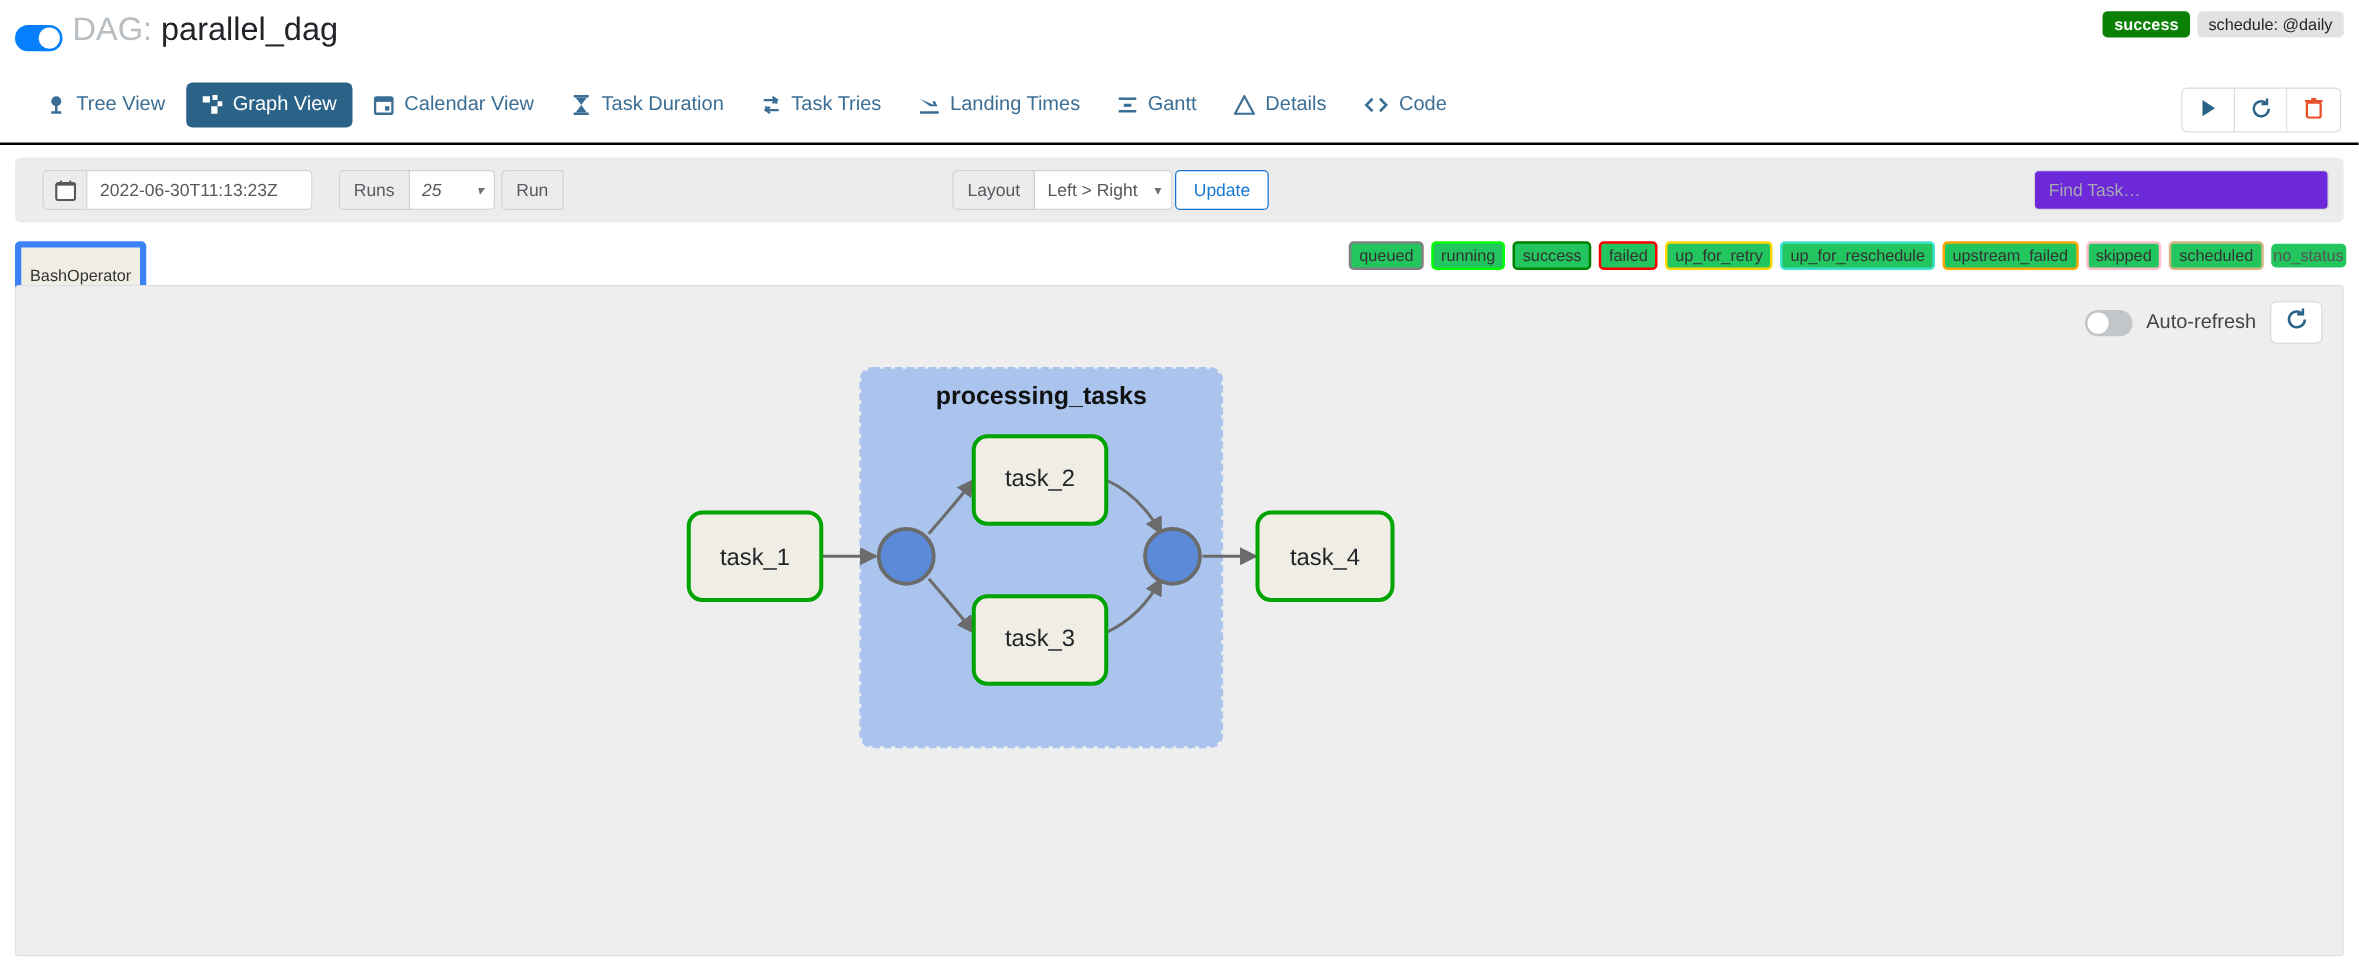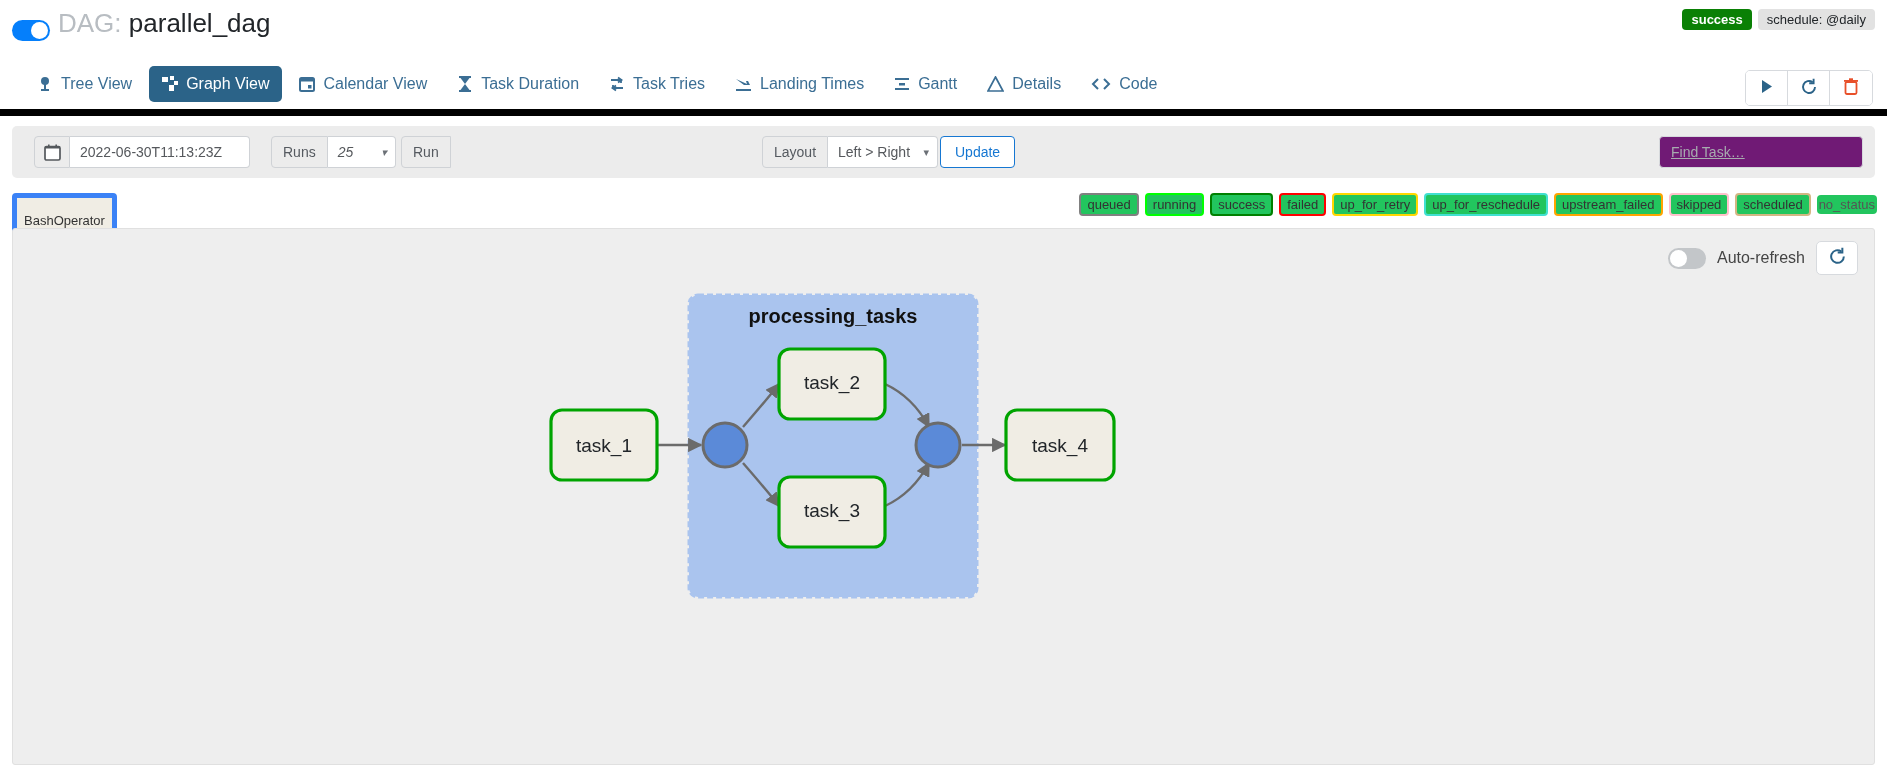--- a/index.html
+++ b/index.html
@@ -36,21 +36,21 @@
     padding: 4px 9px 4px 9px; border-radius: 4px; line-height: 13px;
   }
   .badge-schedule {
     background: #e2e2e2; color: #212529; font-size: 13px;
     padding: 4px 9px; border-radius: 4px; line-height: 13px;
   }
 
   
   .tabs-row {
     position: absolute; left: 0; top: 58px; width: 1887px; height: 58px;
-    border-bottom: 7px solid #000000;
+    border-bottom: 2px solid #000000;
   }
   .tabs { position: absolute; left: 24px; top: 8px; display: flex; align-items: center; gap: 4px; }
   .tab {
     display: flex; align-items: center; gap: 8px;
     padding: 9px 13px; border-radius: 5px; cursor: pointer;
     font-size: 16px; color: #3b6e94; white-space: nowrap;
   }
   .tab.active { background: #2b6388; color: #fff; }
   .tab svg { display: block; }
   .tab-actions {
@@ -94,24 +94,24 @@
     border-radius: 4px 0 0 4px;
   }
   .btn-update {
     position: absolute; top: 10px; left: 928px;
     height: 32px; padding: 0 14px;
     border: 1px solid #1677d2; color: #1677d2; background: #fff;
     border-radius: 4px; font-size: 14px; cursor: pointer;
     display: flex; align-items: center;
   }
   .find-task {
-    position: absolute; top: 10px; right: 12px; width: 204px; height: 32px;
-    background: #701a75; border: 1px solid #d6d9dc; border-radius: 4px;
+    position: absolute; top: 10px; right: 12px; width: 236px; height: 32px;
+    background: #6d28d9; border: 1px solid #d6d9dc; border-radius: 4px;
     display: flex; align-items: center; padding: 0 11px;
-    font-size: 14px; color: #a7abaf; text-decoration: underline;
+    font-size: 14px; color: #a7abaf;
   }
 
   
   .legend-row { position: absolute; left: 0; top: 186px; width: 1887px; height: 40px; }
   .op-badge {
     position: absolute; left: 12px; top: 7px;
     background: #f0ede4; border: 5px solid #3b82f6; border-radius: 4px;
     font-size: 13px; color: #333; padding: 16px 7px; line-height: 14px;
   }
   .legend { position: absolute; right: 10px; top: 7px; display: flex; gap: 6px; align-items: center; }

